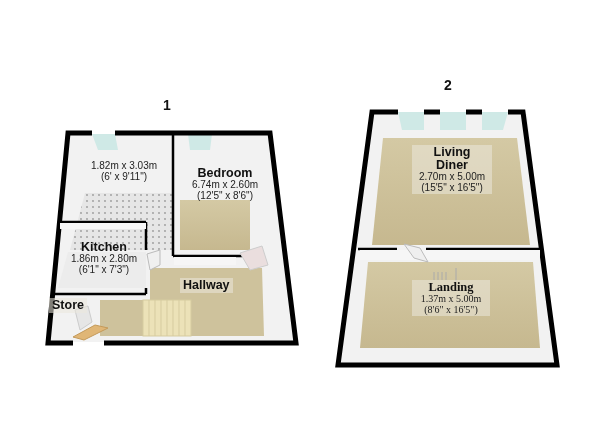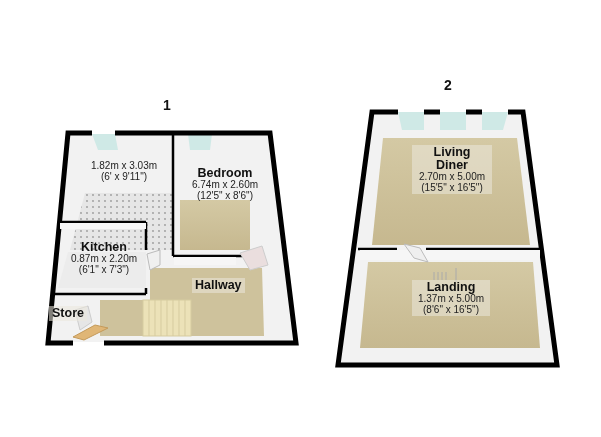--- a/index.html
+++ b/index.html
@@ -114,35 +114,35 @@
   <span class="dim">1.82m x 3.03m</span>
   <span class="dim">(6' x 9'11")</span>
 </div>
 <div class="label" style="left:188px;top:167px;width:74px;">
   <span class="name">Bedroom</span>
   <span class="dim">6.74m x 2.60m</span>
   <span class="dim">(12'5" x 8'6")</span>
 </div>
 <div class="label" style="left:64px;top:241px;width:80px;">
   <span class="name">Kitchen</span>
-  <span class="dim">0.87m x 2.20m</span>
+  <span class="dim">1.86m x 2.80m</span>
   <span class="dim">(6'1" x 7'3")</span>
 </div>
-<div class="label bg" style="left:192px;top:278px;">
+<div class="label bg" style="left:180px;top:278px;">
   <span class="name">Hallway</span>
 </div>
-<div class="label bg" style="left:49px;top:306px;text-align:right;">
+<div class="label bg" style="left:49px;top:298px;text-align:right;">
   <span class="name">Store</span>
 </div>
 
 <div class="floor-num" style="left:444px;top:77px;">2</div>
 
 <div class="label bg" style="left:412px;top:145px;width:74px;">
   <span class="name">Living</span>
   <span class="name">Diner</span>
   <span class="dim">2.70m x 5.00m</span>
   <span class="dim">(15'5" x 16'5")</span>
 </div>
-<div class="label bg" style="left:412px;top:280px;width:72px;">
+<div class="label bg" style="left:412px;top:280px;width:72px;font-family:Liberation Serif, serif;">
   <span class="name">Landing</span>
   <span class="dim">1.37m x 5.00m</span>
   <span class="dim">(8'6" x 16'5")</span>
 </div>
 
 </body></html>

